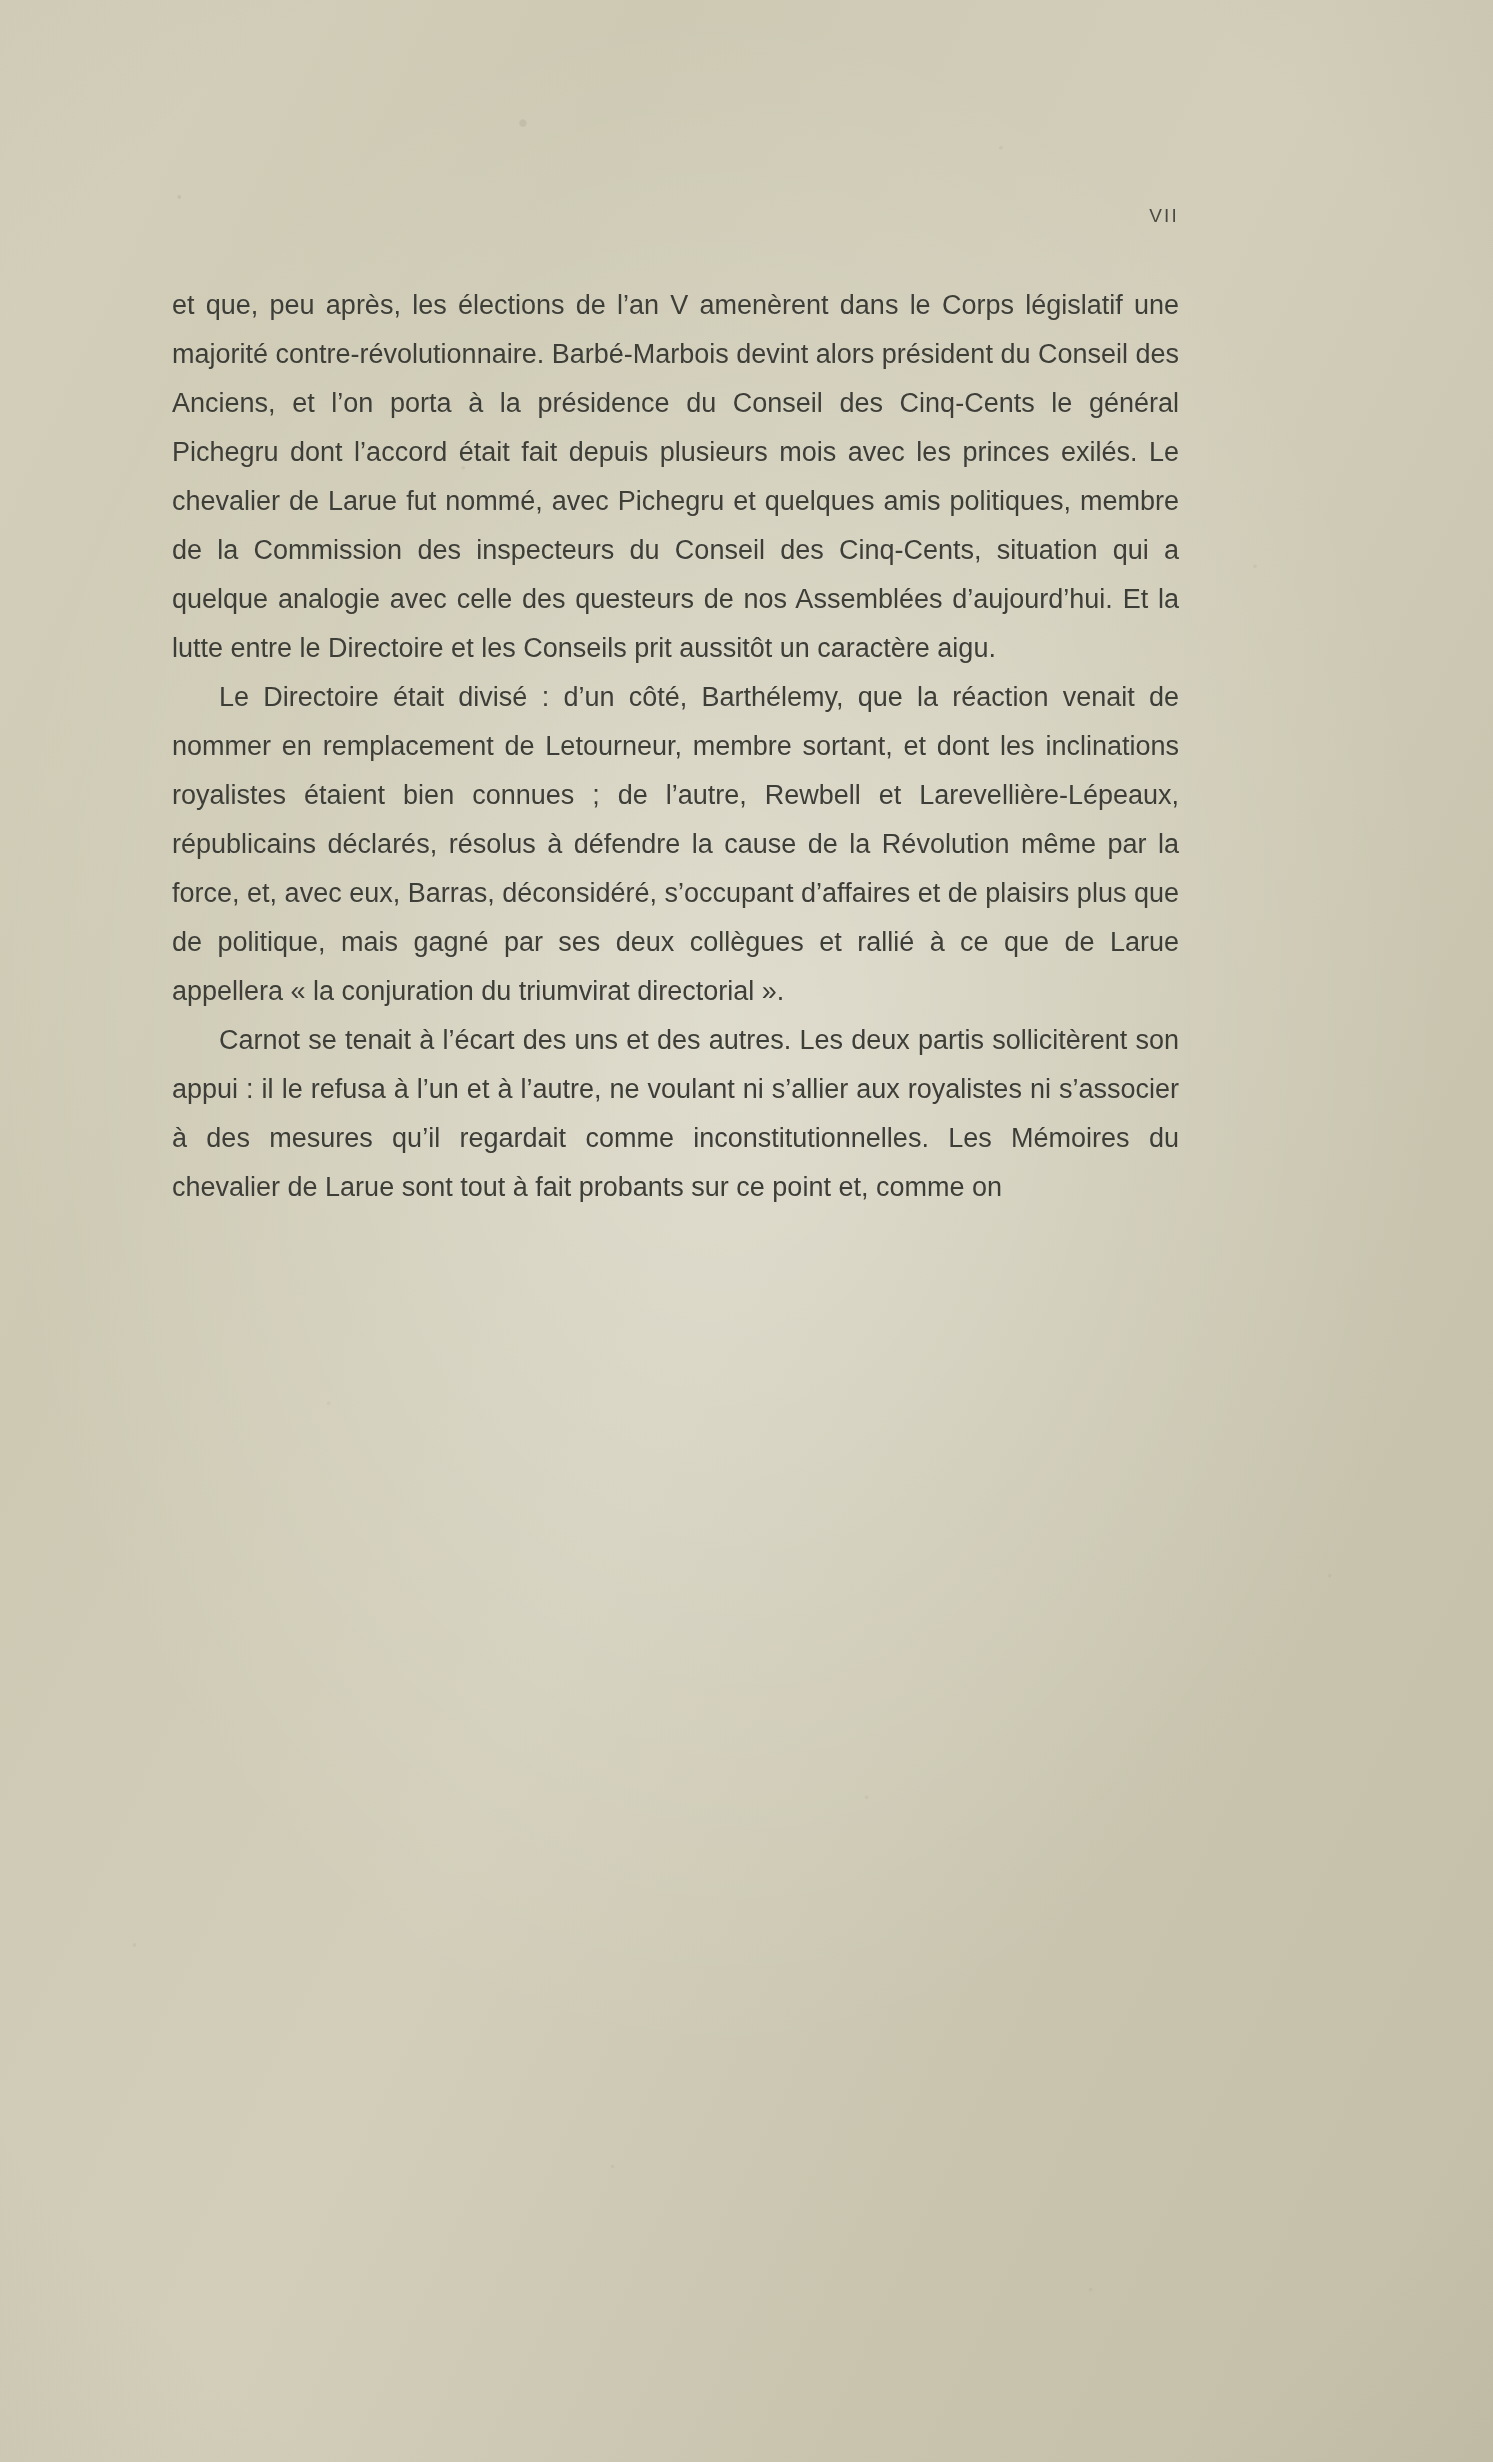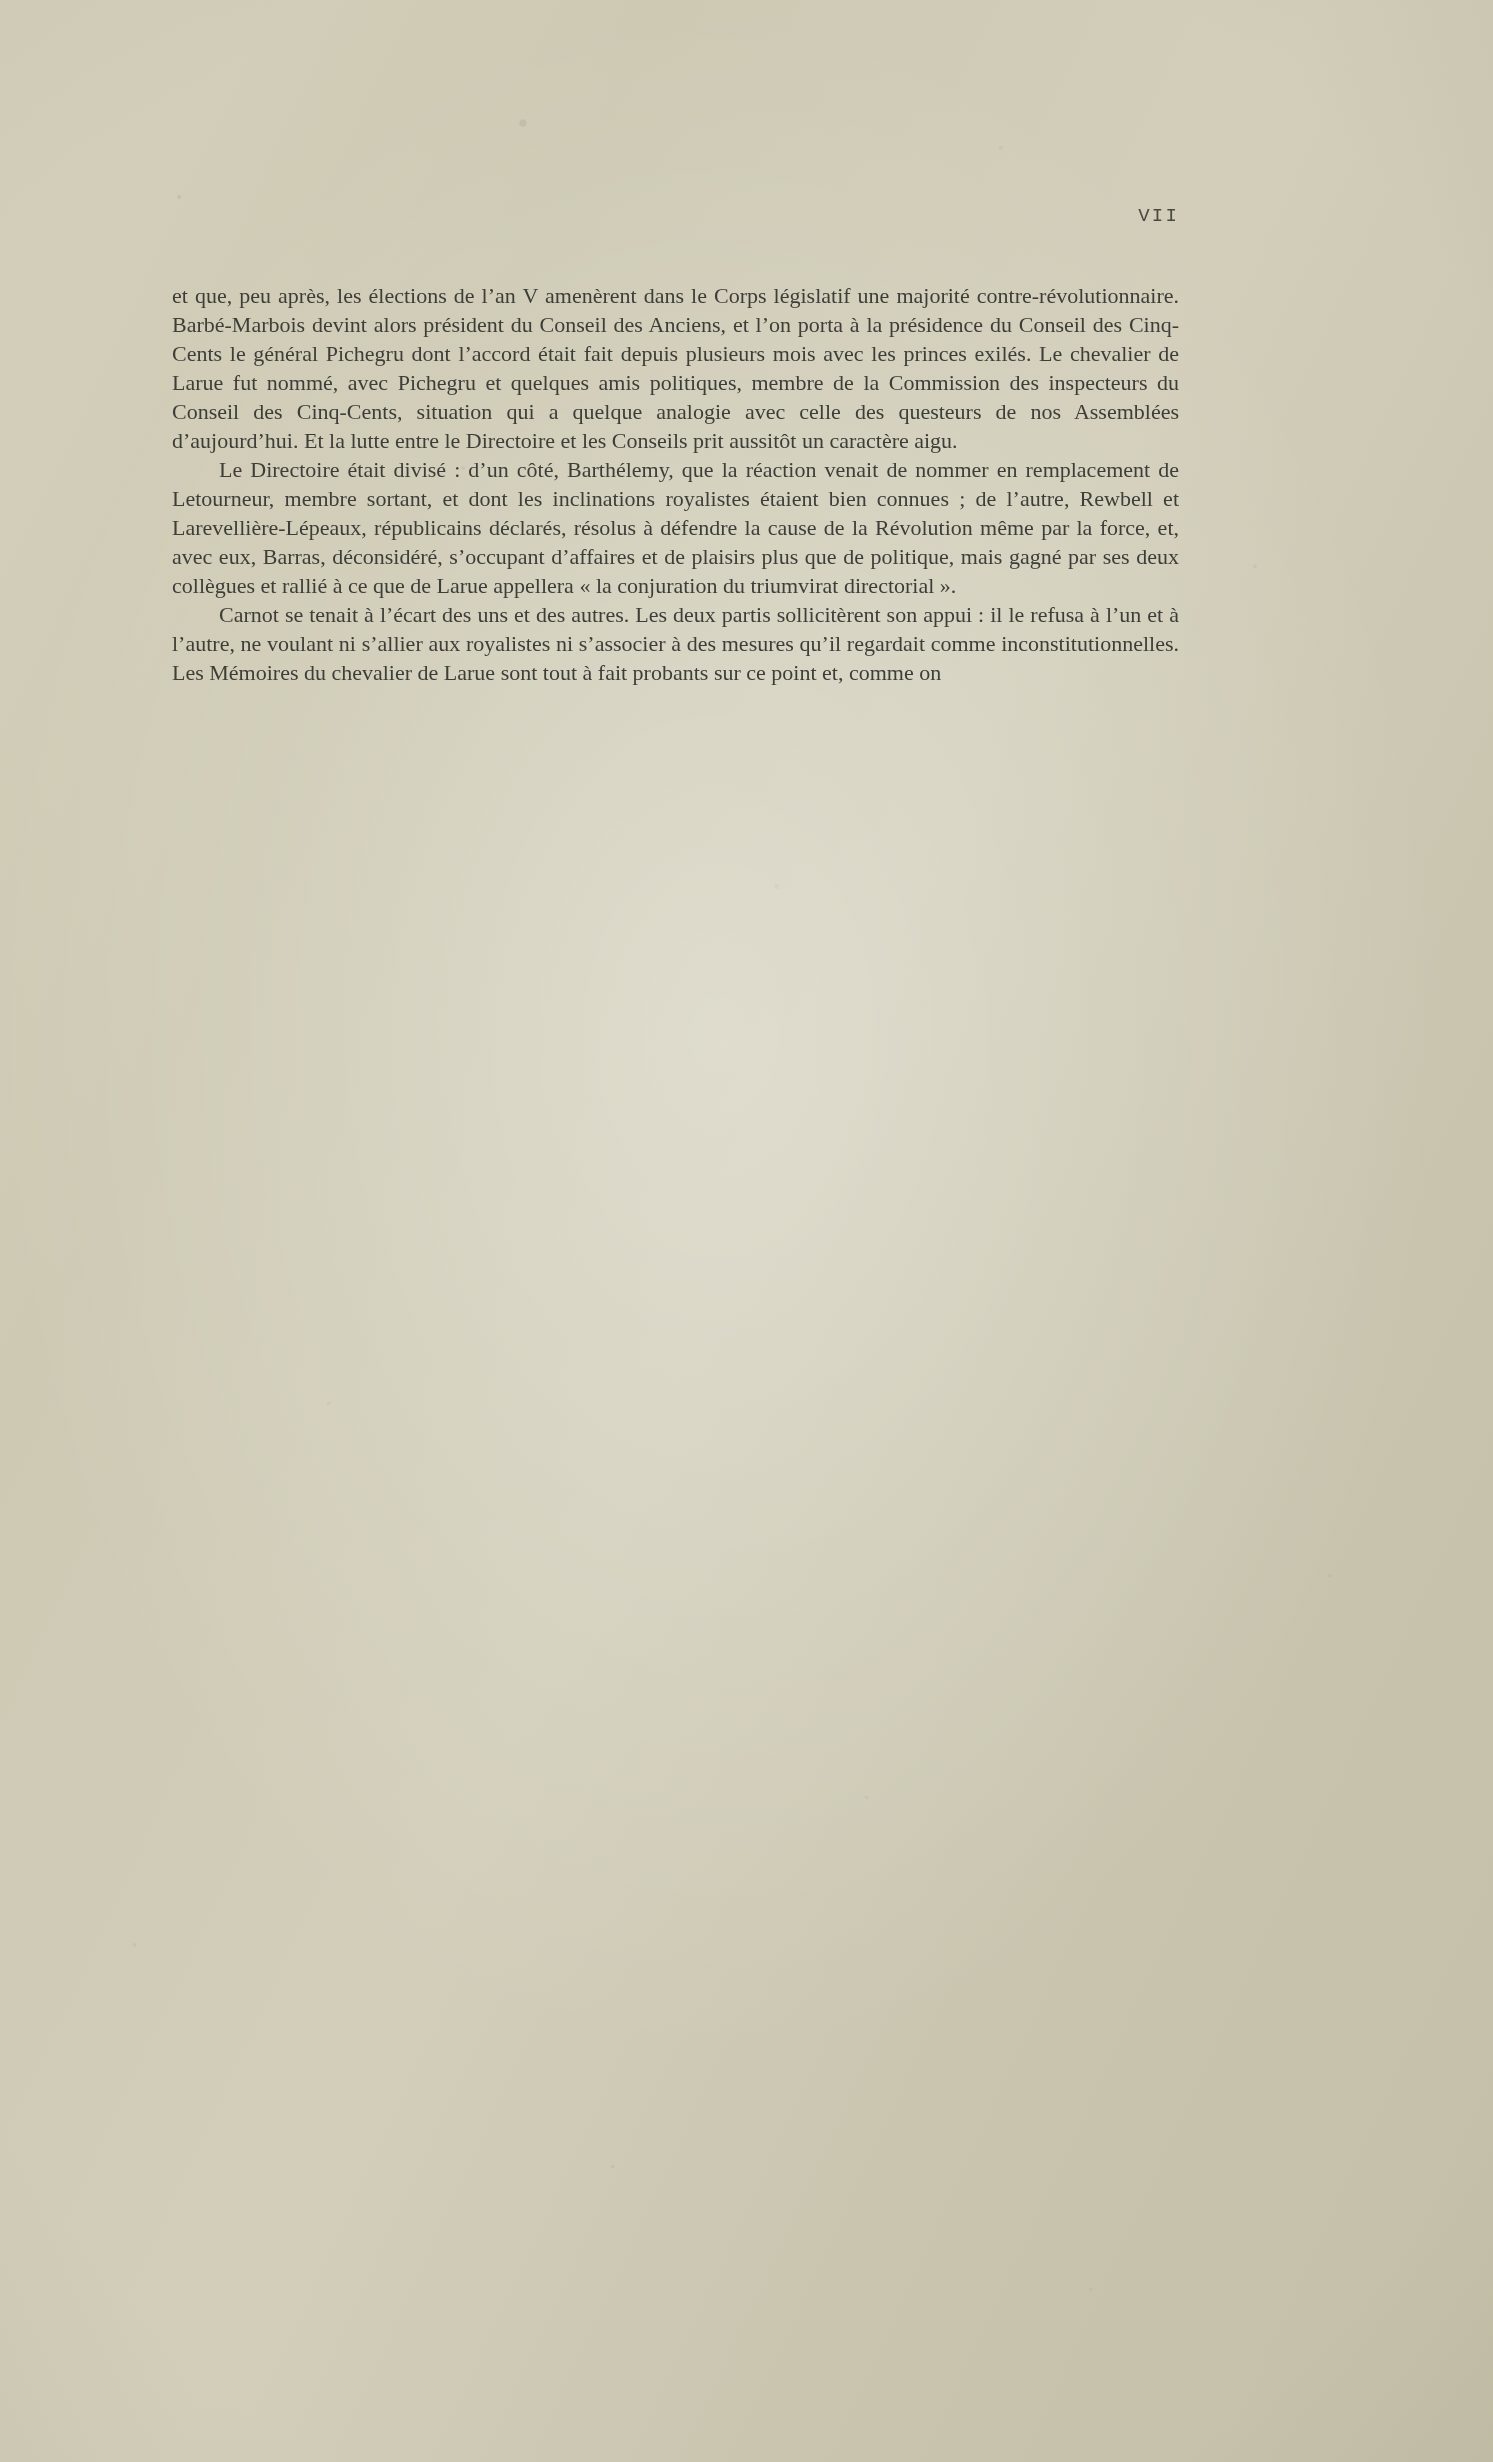--- a/index.html
+++ b/index.html
@@ -49,32 +49,32 @@
     position: absolute;
     left: 172px;
     top: 190px;
     width: 1007px;
   }
 
   .folio {
     position: absolute;
     right: 0;
     top: 14.6px;
-    font-family: Liberation Mono, monospace;
+    font-family: Liberation Sans, sans-serif;
     font-size: 19px;
     letter-spacing: 2.2px;
     color: #4b4a42;
     text-transform: uppercase;
   }
 
   .body-text {
     margin-top: 91px;
-    font-family: Liberation Serif, serif;
-    font-size: 22px;
-    line-height: 29px;
+    font-family: Liberation Sans, sans-serif;
+    font-size: 27px;
+    line-height: 49px;
     color: #3e3e39;
     text-align: justify;
     text-justify: inter-word;
     -webkit-hyphens: none;
     hyphens: none;
   }
   .body-text p {
     margin: 0;
     text-indent: 47px;
   }

